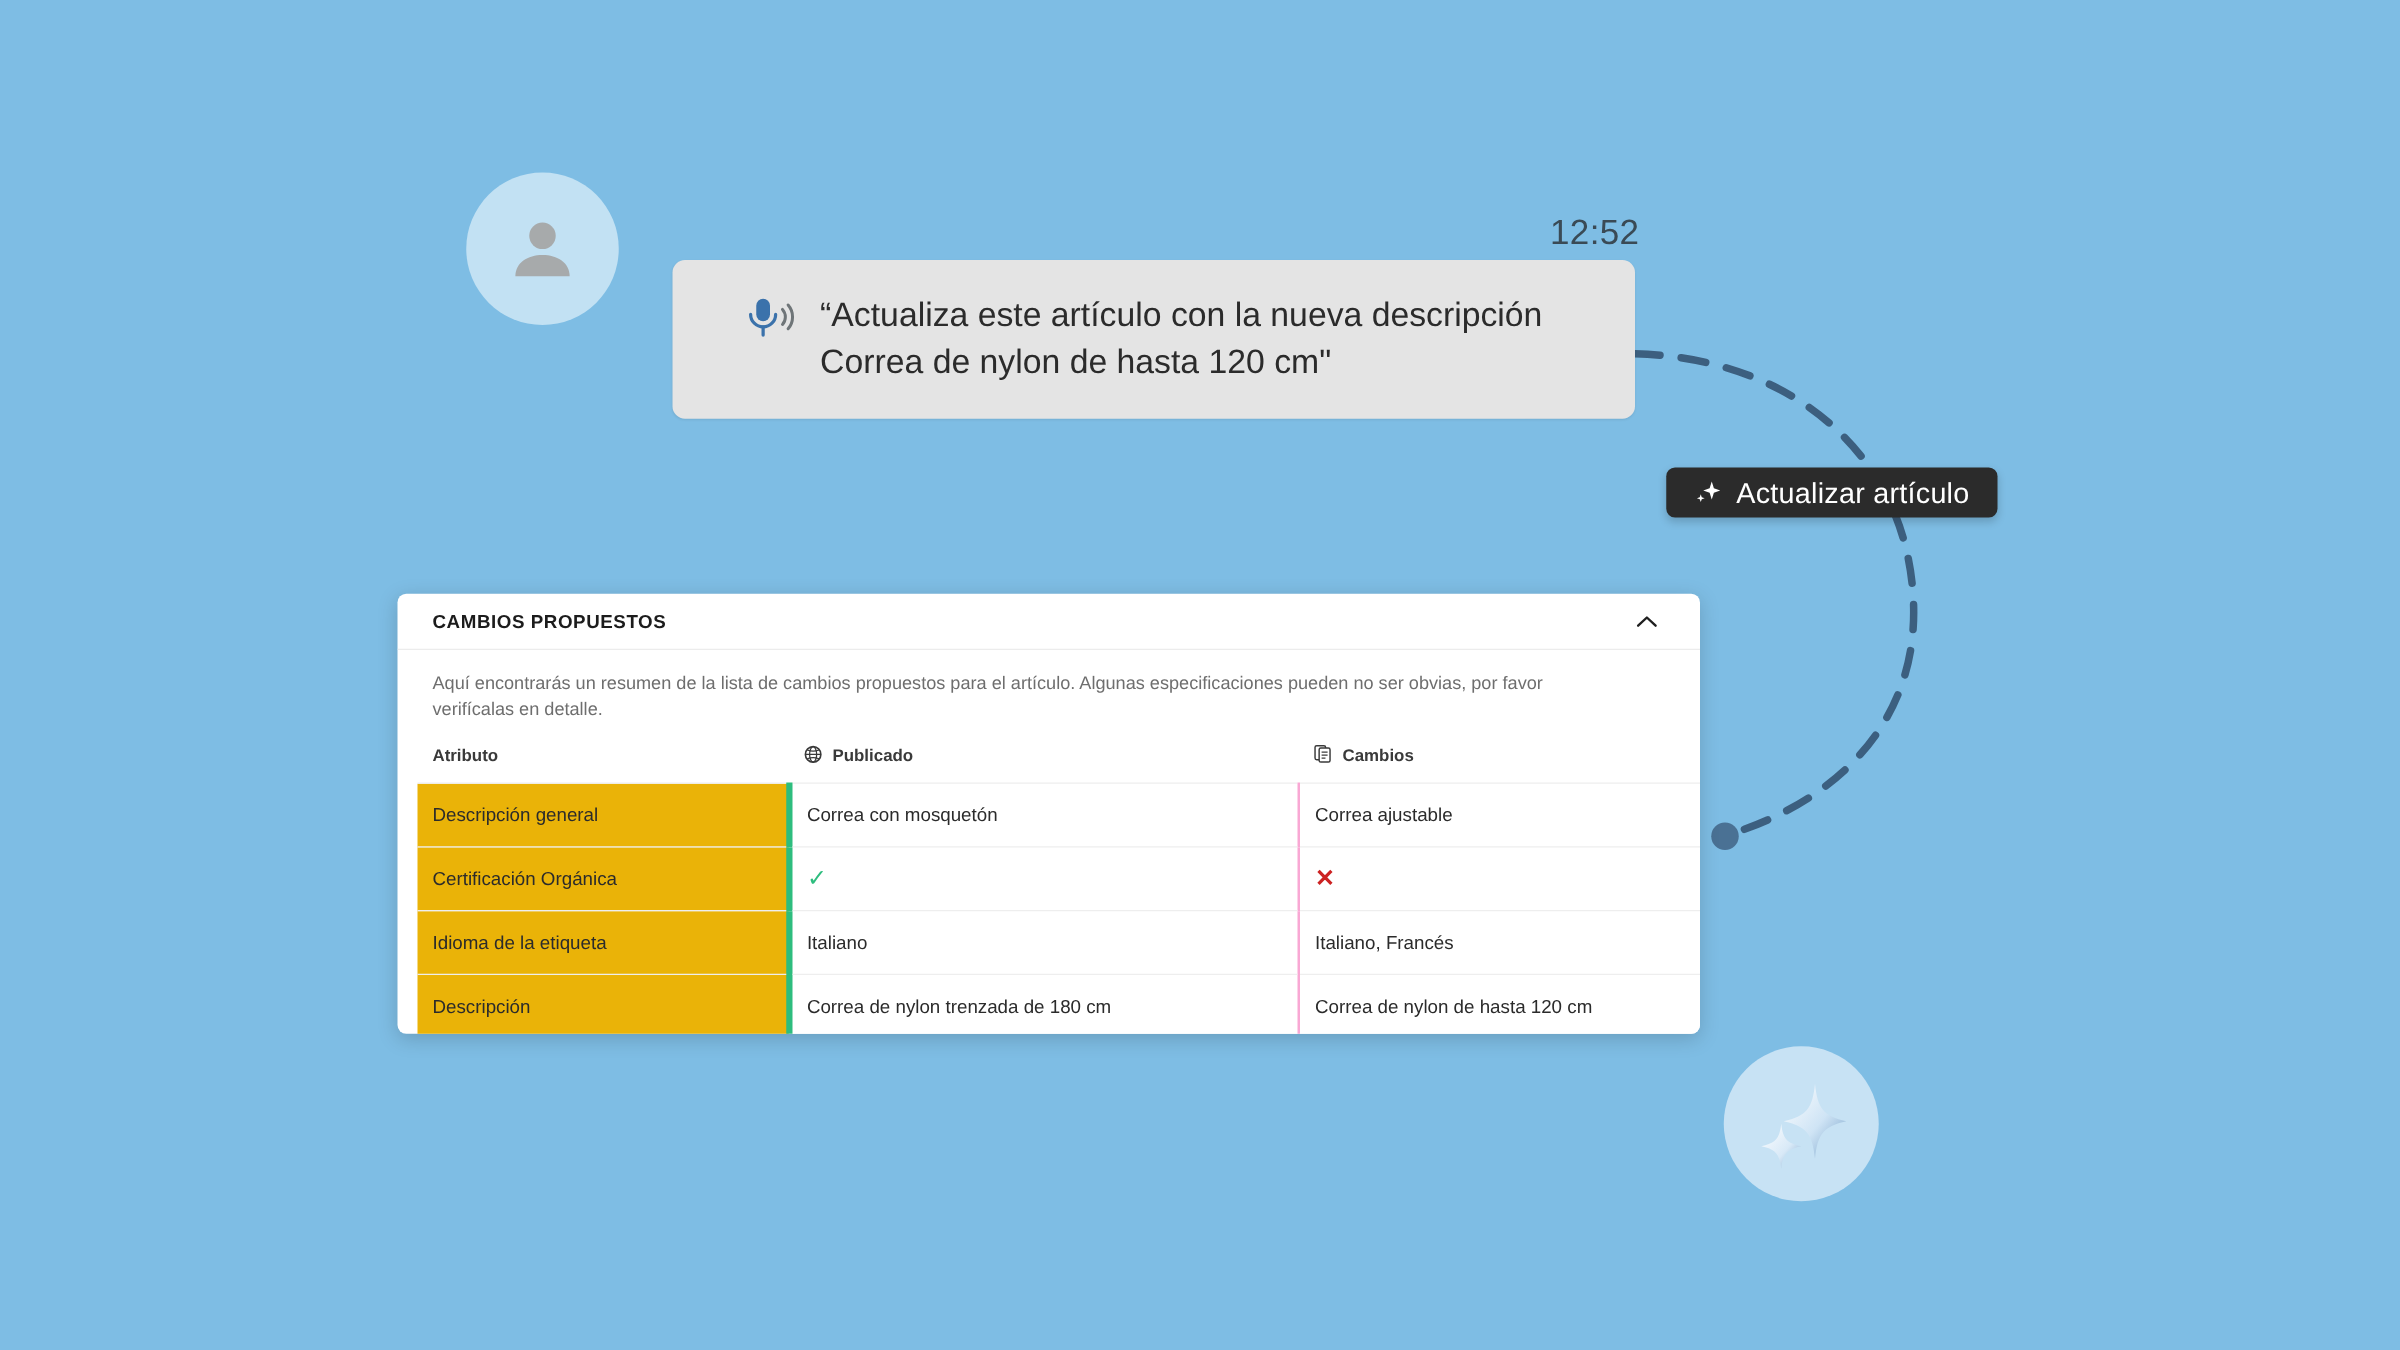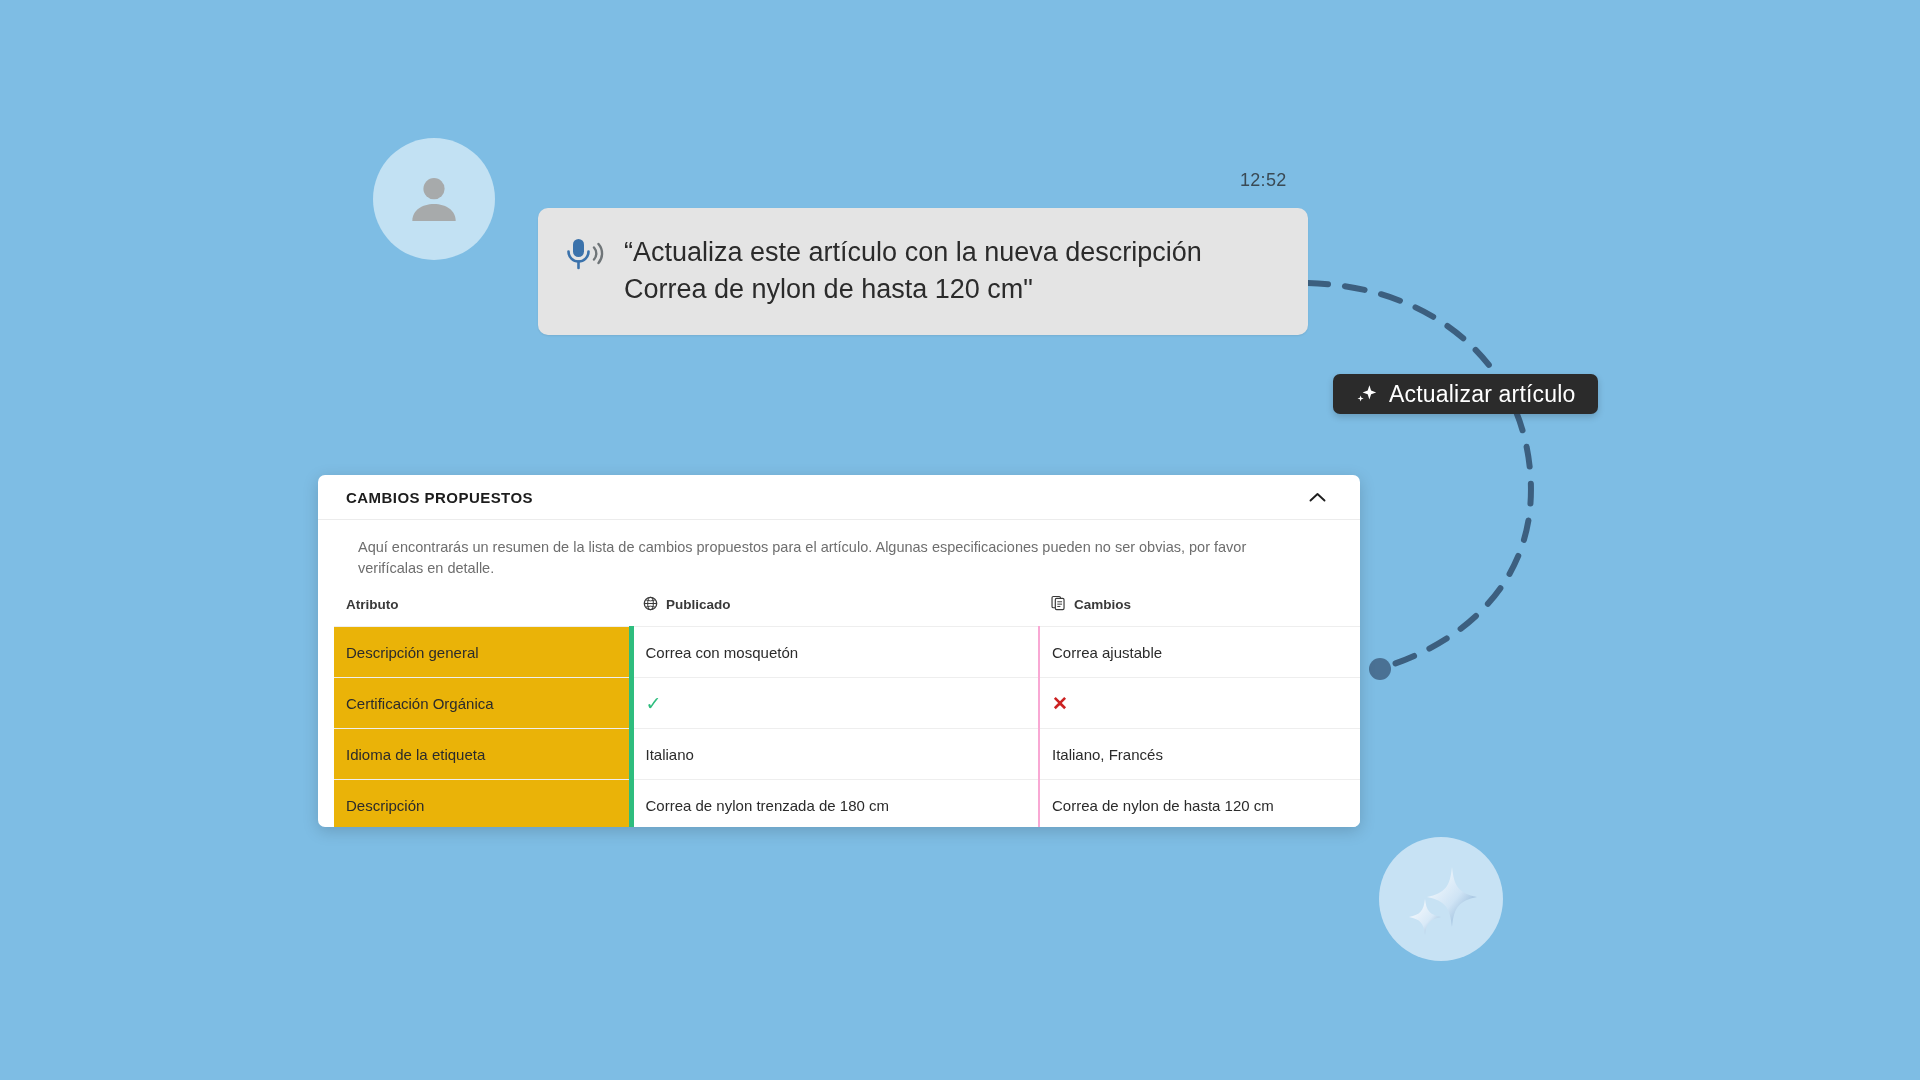--- a/index.html
+++ b/index.html
@@ -23,32 +23,33 @@
     width: 122px; height: 122px;
     border-radius: 50%;
     background: #c2e1f3;
     display: flex; align-items: center; justify-content: center;
   }
   .avatar svg { width: 62px; height: 62px; display: block; }
 
   
   .timestamp {
     position: absolute; left: 1240px; top: 170px;
-    font-size: 18px; color: #3a4a55; letter-spacing: .3px;
+    font-size: 28px; color: #3a4a55; letter-spacing: .3px;
   }
 
   
   .bubble {
     position: absolute; left: 538px; top: 208px;
     width: 770px; min-height: 120px;
     background: #e4e4e4;
     border-radius: 10px;
     display: flex; align-items: flex-start;
     padding: 26px 42px 26px 26px;
     box-shadow: 0 1px 2px rgba(0,0,0,.08);
+    justify-content: center;
   }
   .bubble-mic { flex: 0 0 auto; margin-right: 18px; margin-top: 2px; display:flex; }
   .bubble-mic svg { display: block; }
   .bubble-text {
     font-size: 27px; line-height: 1.38; color: #2b2b2b;
     font-family: "Liberation Sans", sans-serif;
     white-space: pre-line;
   }
 
   
@@ -88,21 +89,21 @@
     padding: 0 28px;
     border-bottom: 1px solid #ececec;
   }
   .card-title {
     font-size: 15px; font-weight: bold; color: #1c1c1c;
     letter-spacing: .45px;
   }
   .collapse-btn { display:flex; align-items:center; cursor: pointer; padding: 6px; }
 
   .card-desc {
-    padding: 17px 28px 6px 40px;
+    padding: 17px 28px 6px 28px;
     font-size: 14.5px; line-height: 1.45; color: #6e6e6e;
     max-width: 1010px;
   }
 
   
   .ptable { width: 100%; border-collapse: collapse; table-layout: fixed; }
   .ptable col.c-attr  { width: 297px; }
   .ptable col.c-pub   { width: 408px; }
   .ptable col.c-chg   { width: 337px; }
 

